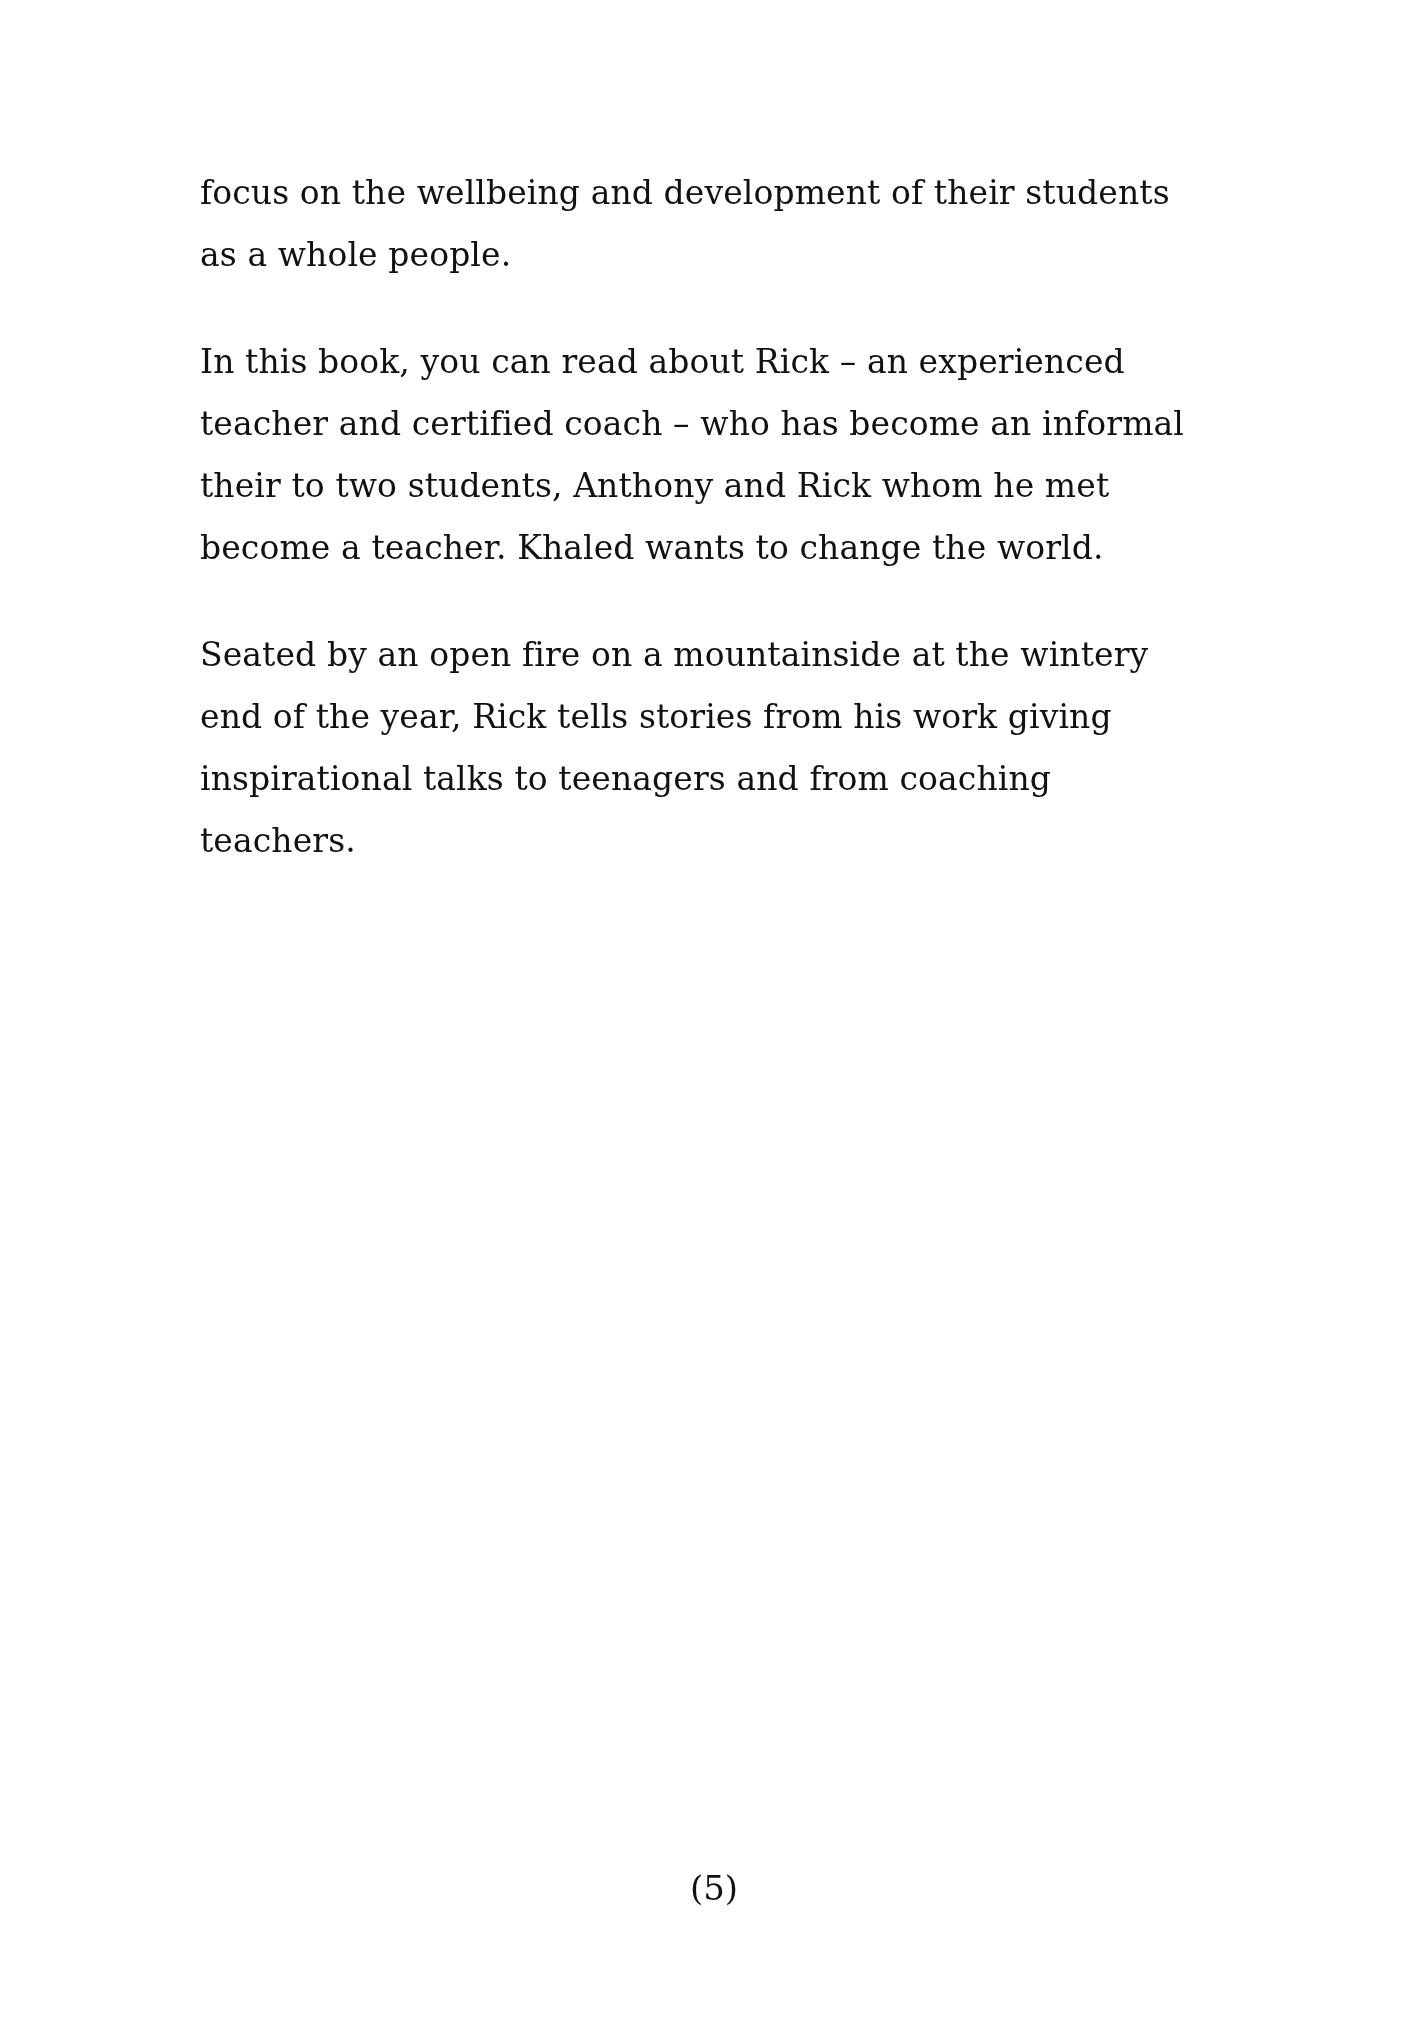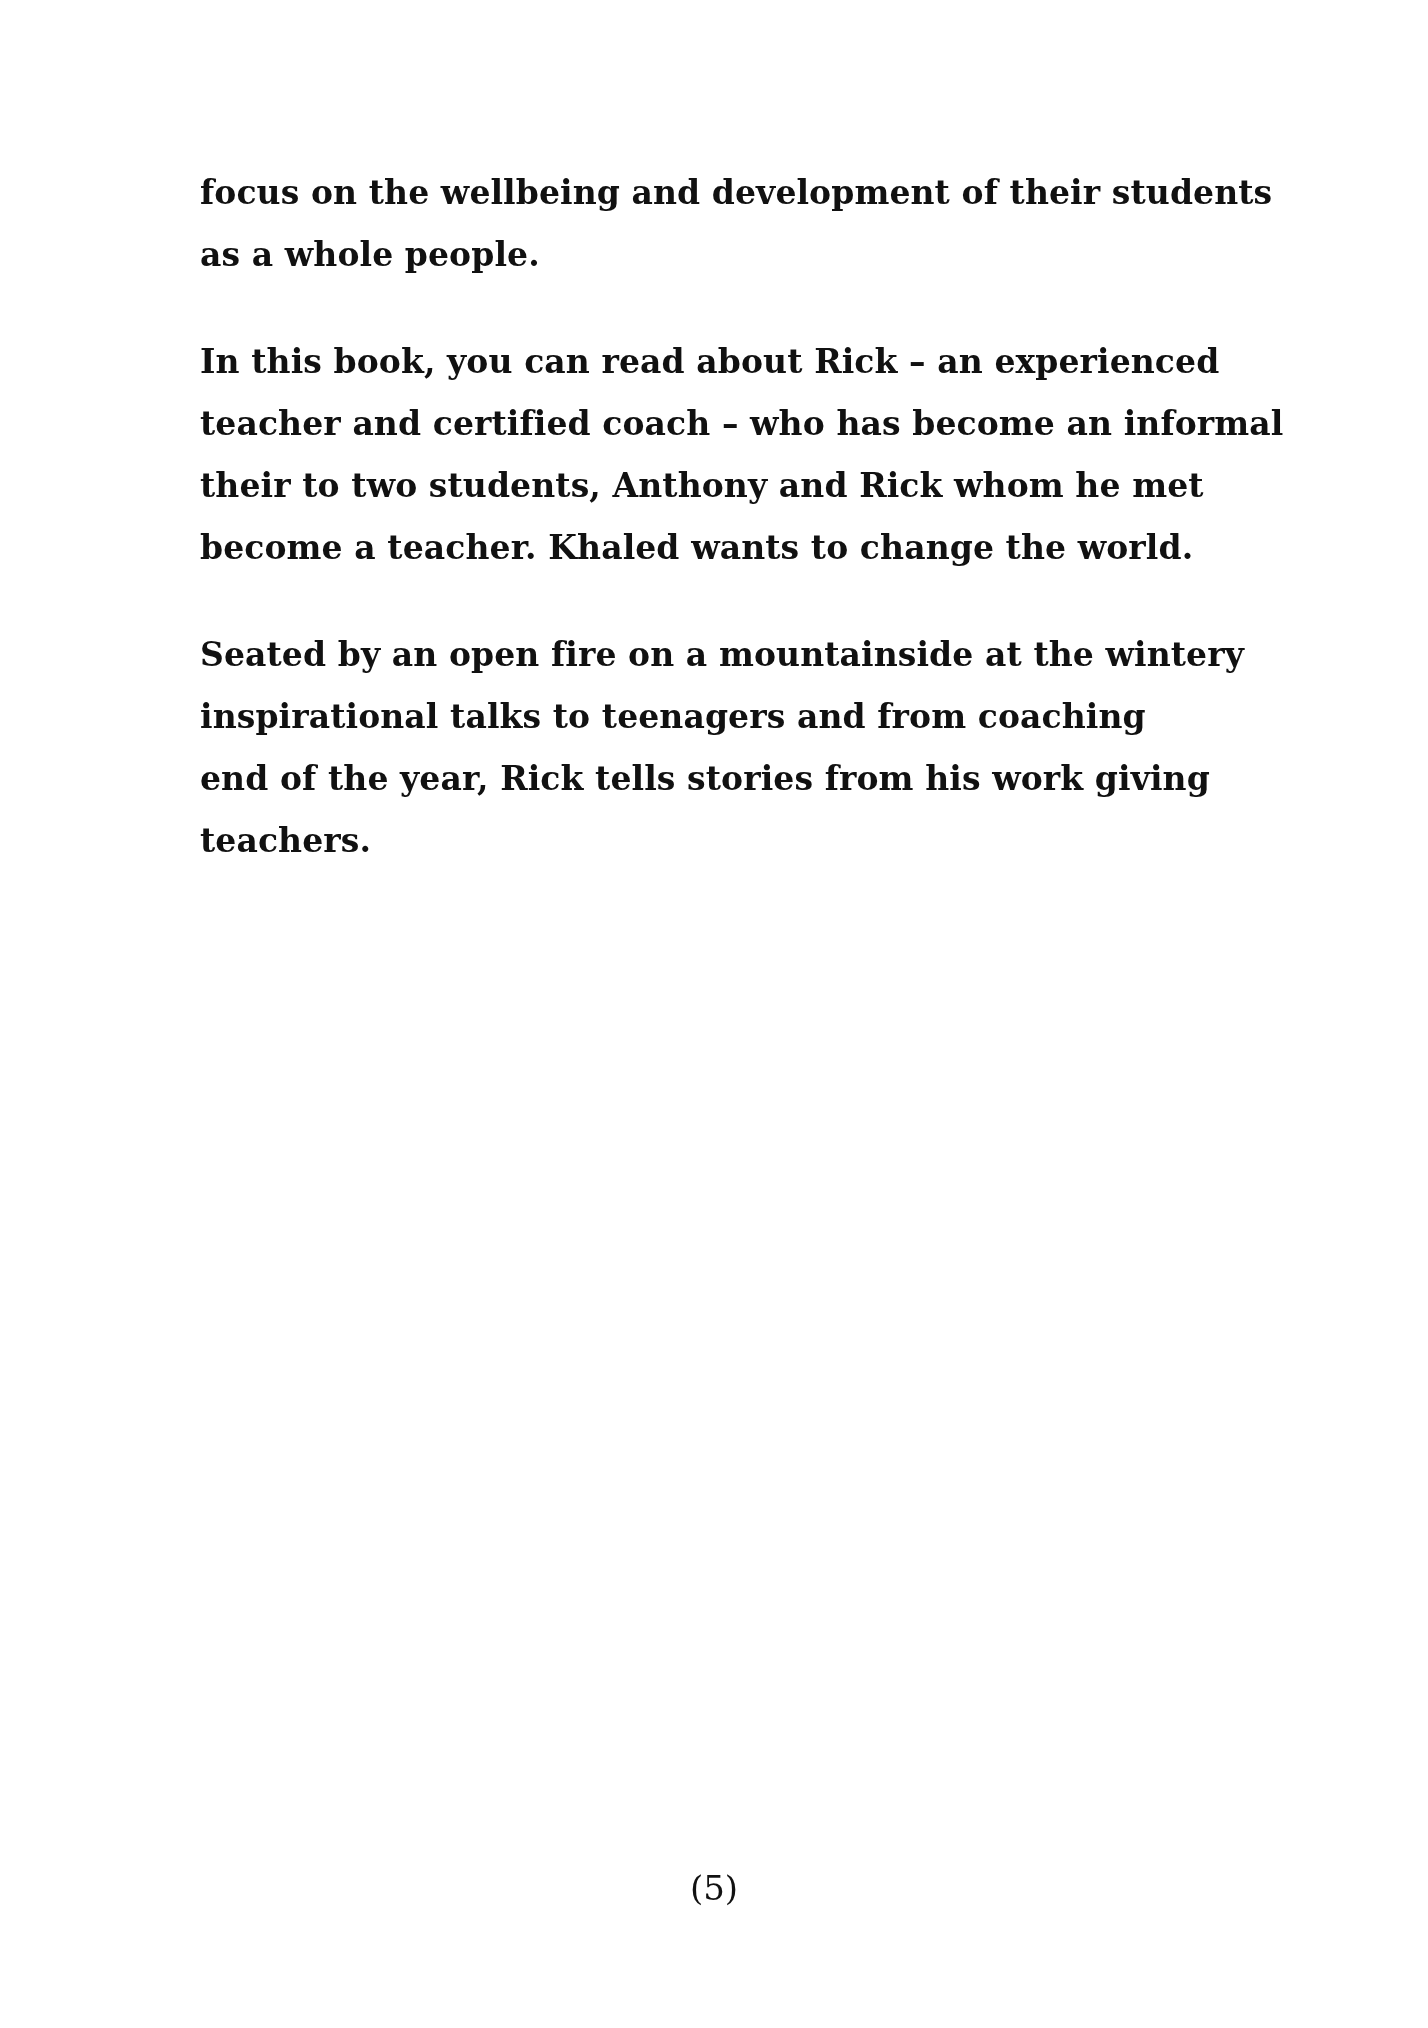--- a/index.html
+++ b/index.html
@@ -19,21 +19,20 @@
       position: absolute;
       left: 200px;
       top: 162px;
       width: 1060px;
     }
     .paragraph {
       margin: 0 0 45px 0;
       font-size: 33px;
       line-height: 62px;
       letter-spacing: 0.1px;
-      font-weight: bold;
     }
     .line {
       display: block;
       white-space: nowrap;
     }
     .page-number {
       position: absolute;
       left: 0;
       width: 1428px;
       top: 1868px;
@@ -52,19 +51,19 @@
     <span class="line">as a whole people.</span>
   </p>
   <p class="paragraph">
     <span class="line">In this book, you can read about Rick – an experienced</span>
     <span class="line">teacher and certified coach – who has become an informal</span>
     <span class="line">their to two students, Anthony and Rick whom he met</span>
     <span class="line">become a teacher. Khaled wants to change the world.</span>
   </p>
   <p class="paragraph">
     <span class="line">Seated by an open fire on a mountainside at the wintery</span>
+    <span class="line">end of the year, Rick tells stories from his work giving</span>
     <span class="line">inspirational talks to teenagers and from coaching</span>
-    <span class="line">end of the year, Rick tells stories from his work giving</span>
     <span class="line">teachers.</span>
   </p>
 </div>
 
 <div class="page-number">(5)</div>
 
 </body></html>

